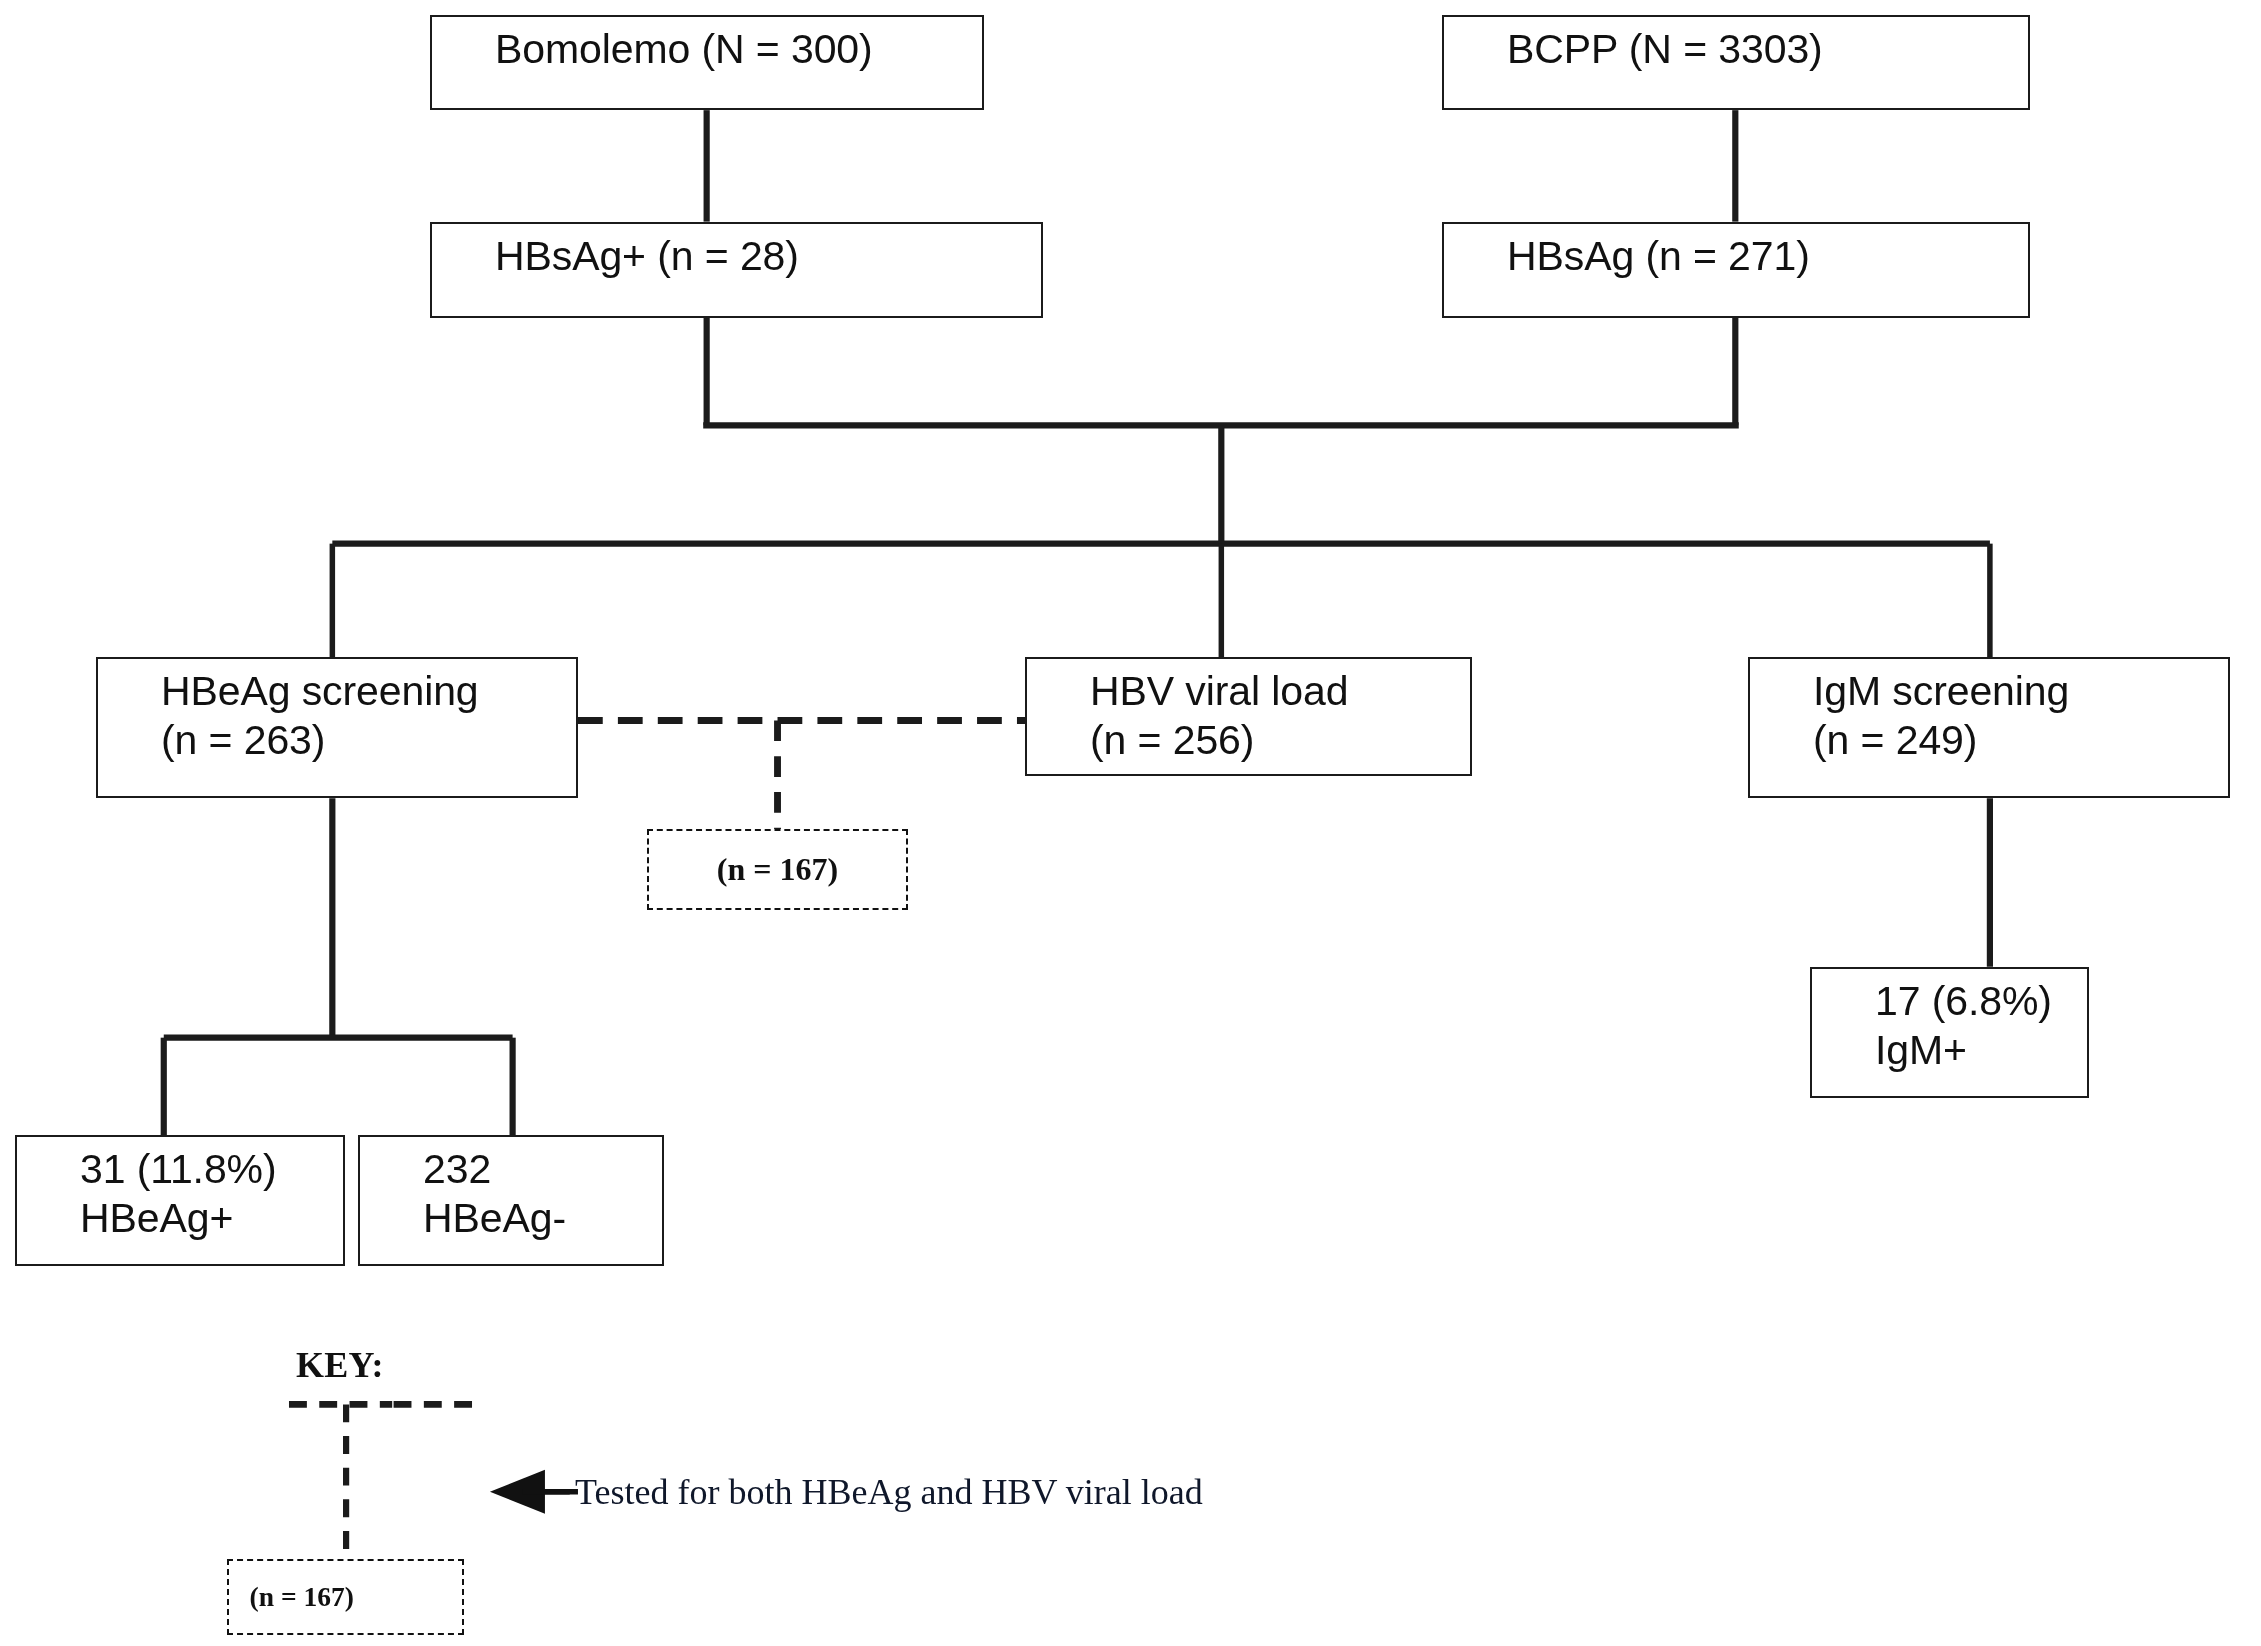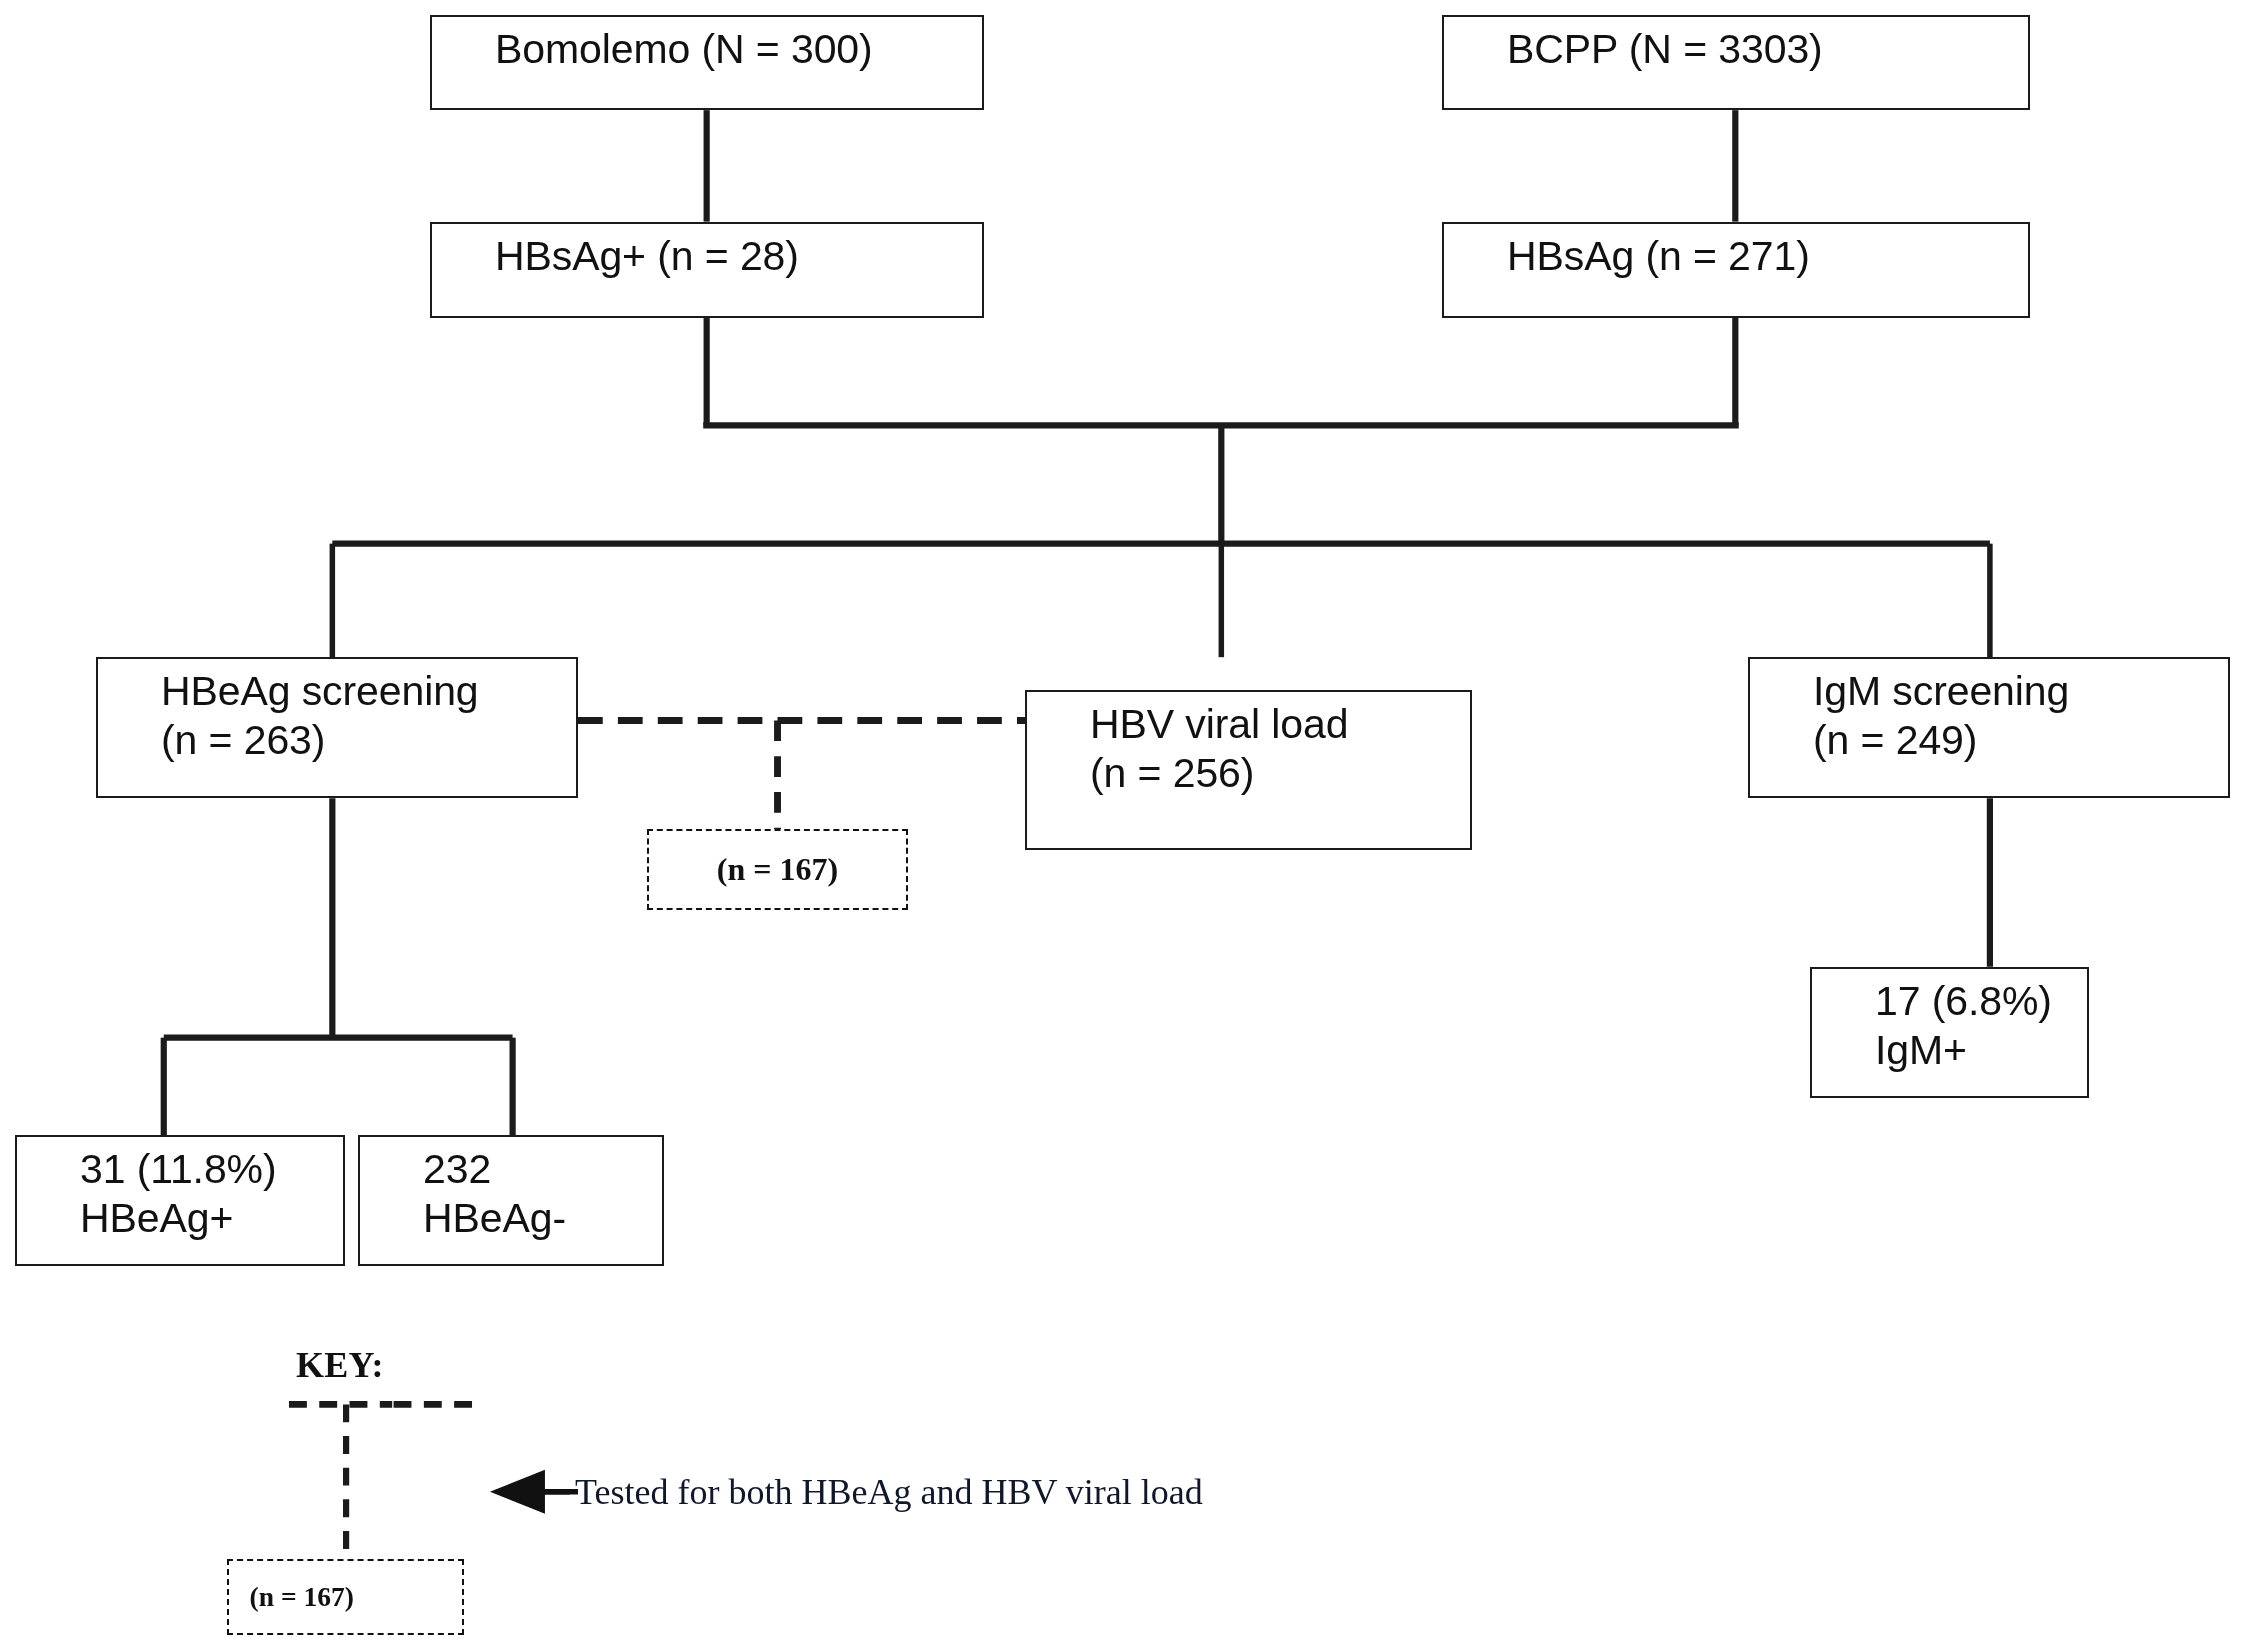--- a/index.html
+++ b/index.html
@@ -38,26 +38,26 @@
     line-height: 1.20;
     color: #111111;
     white-space: pre-line;
     padding: 8.3px 0 0 18px;
     letter-spacing: -0.1px;
   }
 
   
   #node-bomolemo { left: 430px;  top: 15px;   width: 554px; height: 95px; }
   #node-bcpp     { left: 1442px; top: 15px;   width: 588px; height: 95px; }
-  #node-hbsag-pos{ left: 430px;  top: 222px;  width: 554px; height: 96px; }
+  #node-hbsag-pos{ left: 430px;  top: 222px;  width: 613px; height: 96px; }
   #node-hbsag    { left: 1442px; top: 222px;  width: 588px; height: 96px; }
 
   
   #node-hbeag-screen { left: 96px;  top: 657px;  width: 482px; height: 141px; }
-  #node-hbv-load     { left: 1025px; top: 690px;  width: 447px; height: 160px; }
+  #node-hbv-load     { left: 1025px; top: 657px;  width: 447px; height: 119px; }
   #node-igm-screen   { left: 1748px; top: 657px;  width: 482px; height: 141px; }
 
   
   #node-hbeag-pos { left: 15px;   top: 1135px; width: 330px; height: 131px; }
   #node-hbeag-neg { left: 358px;  top: 1135px; width: 306px; height: 131px; }
   #node-igm-pos   { left: 1810px; top: 967px; width: 279px; height: 131px; }
 
   
   #node-overlap {
     position: absolute;

